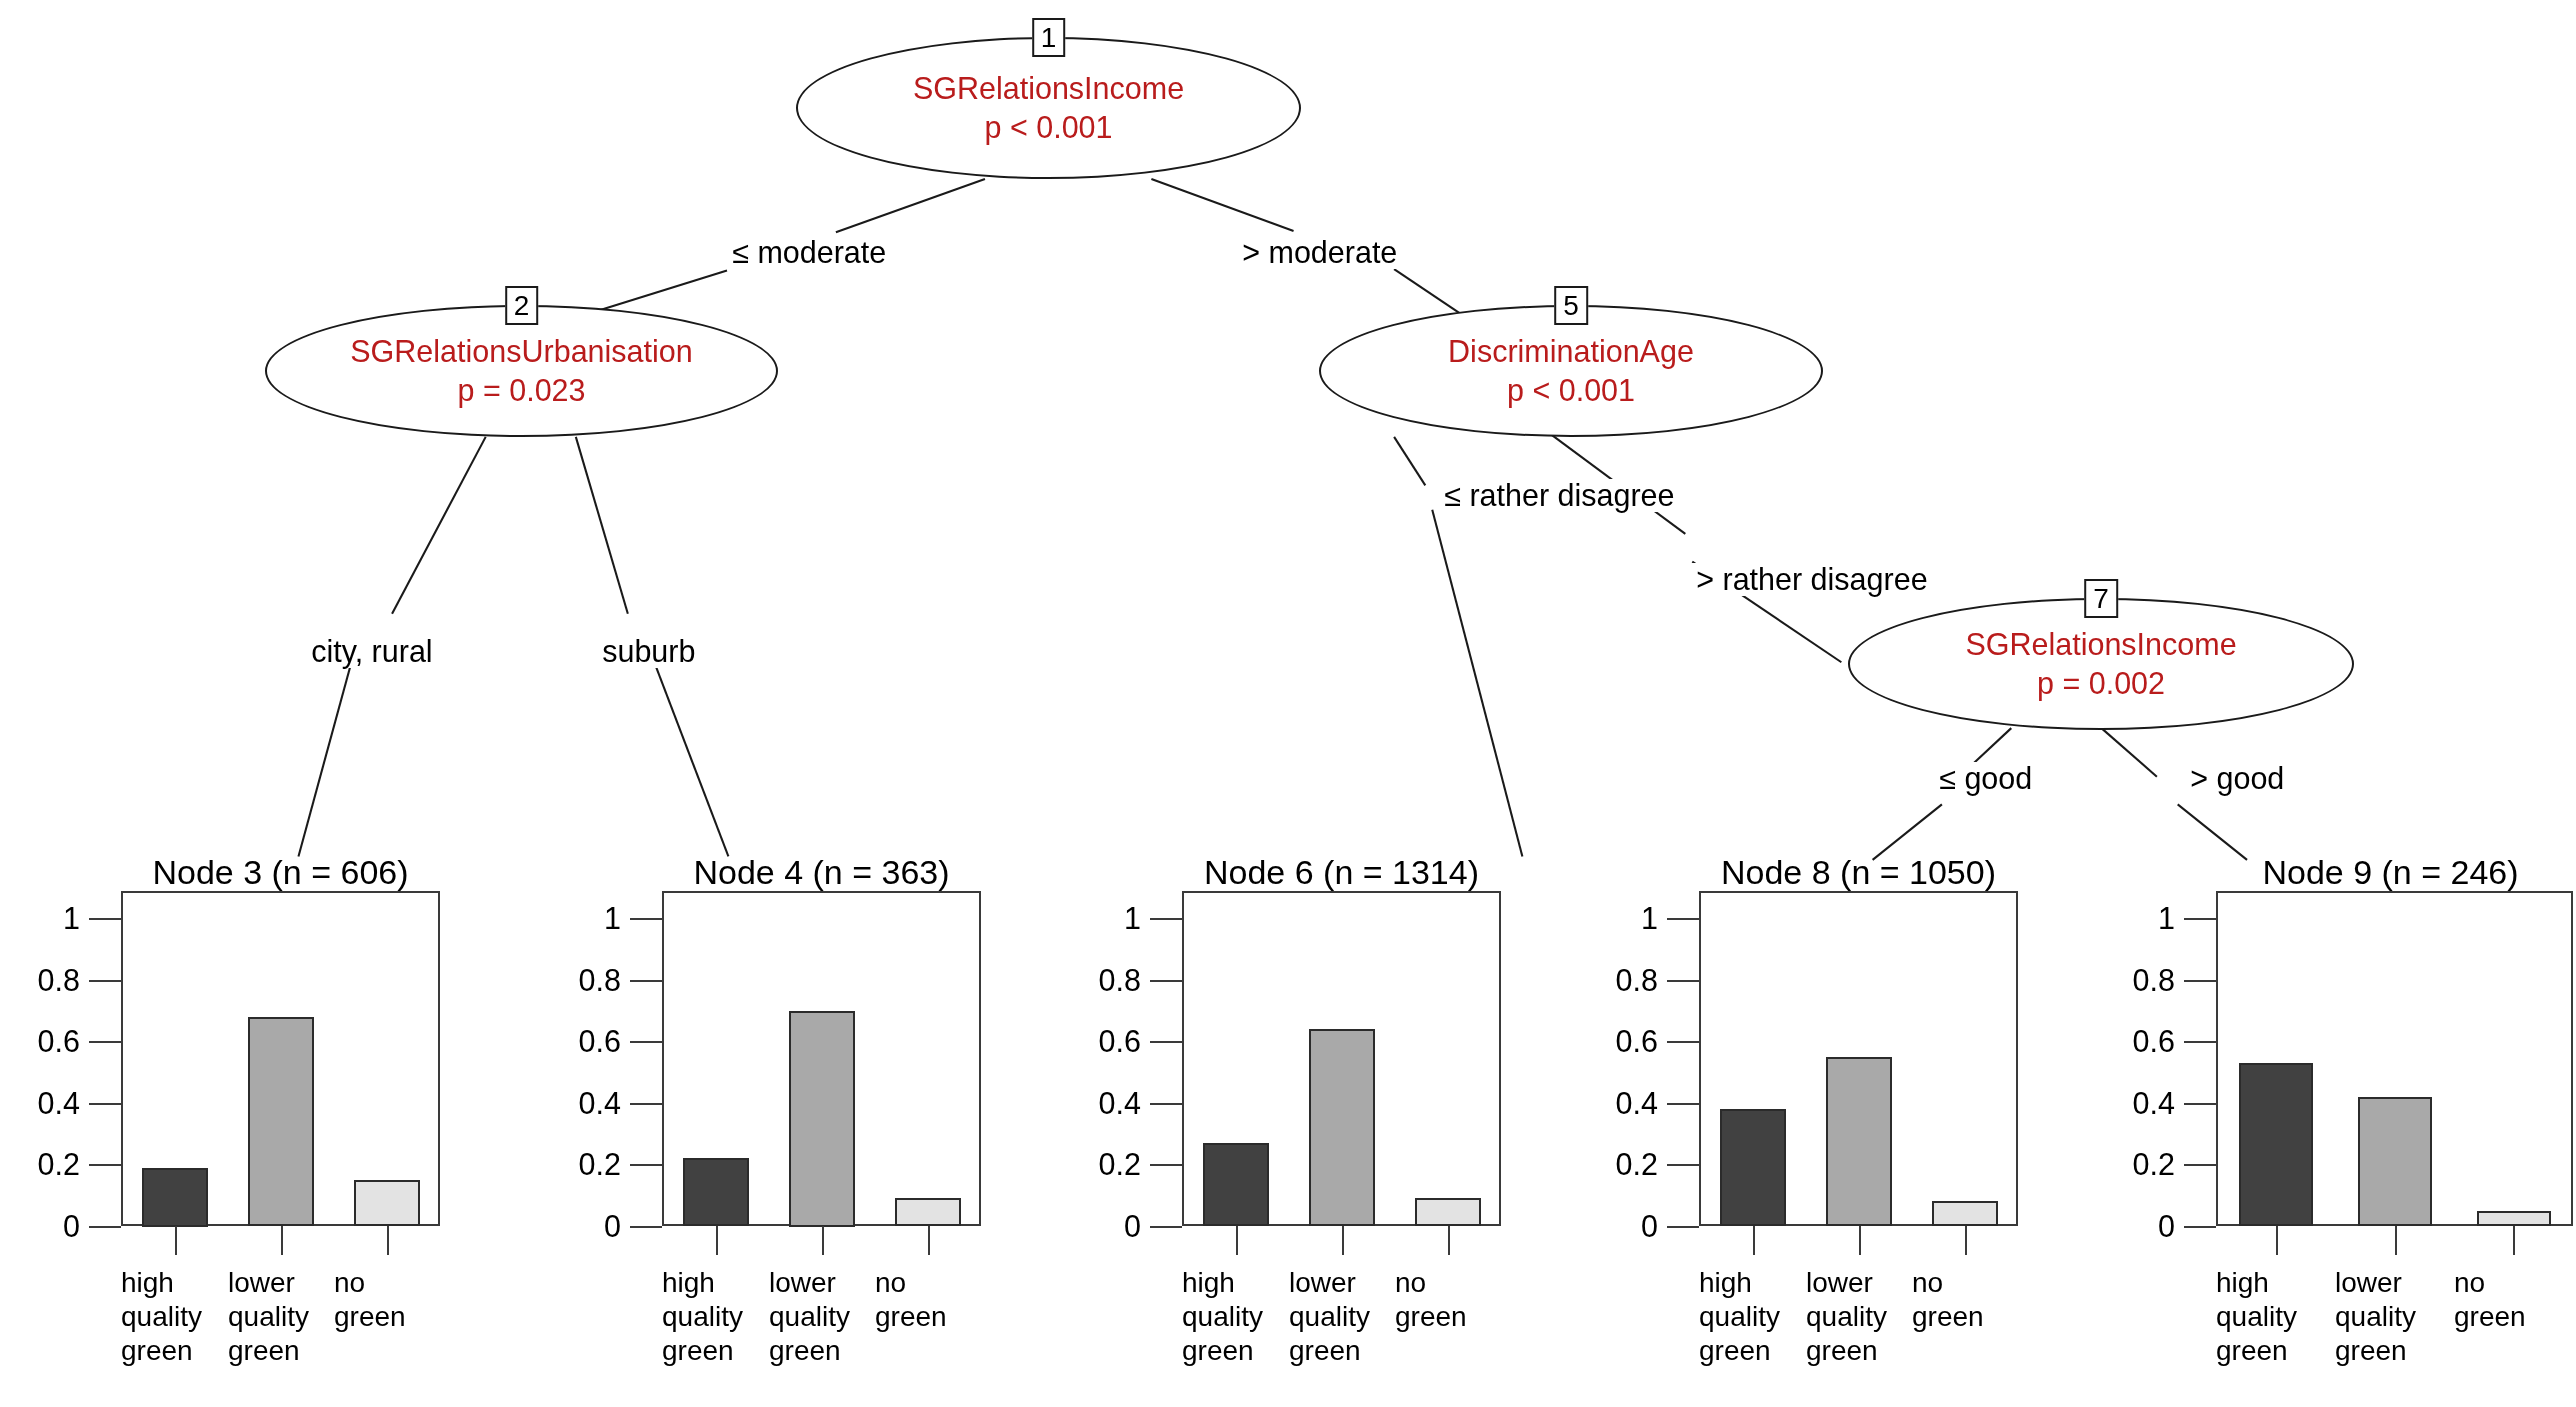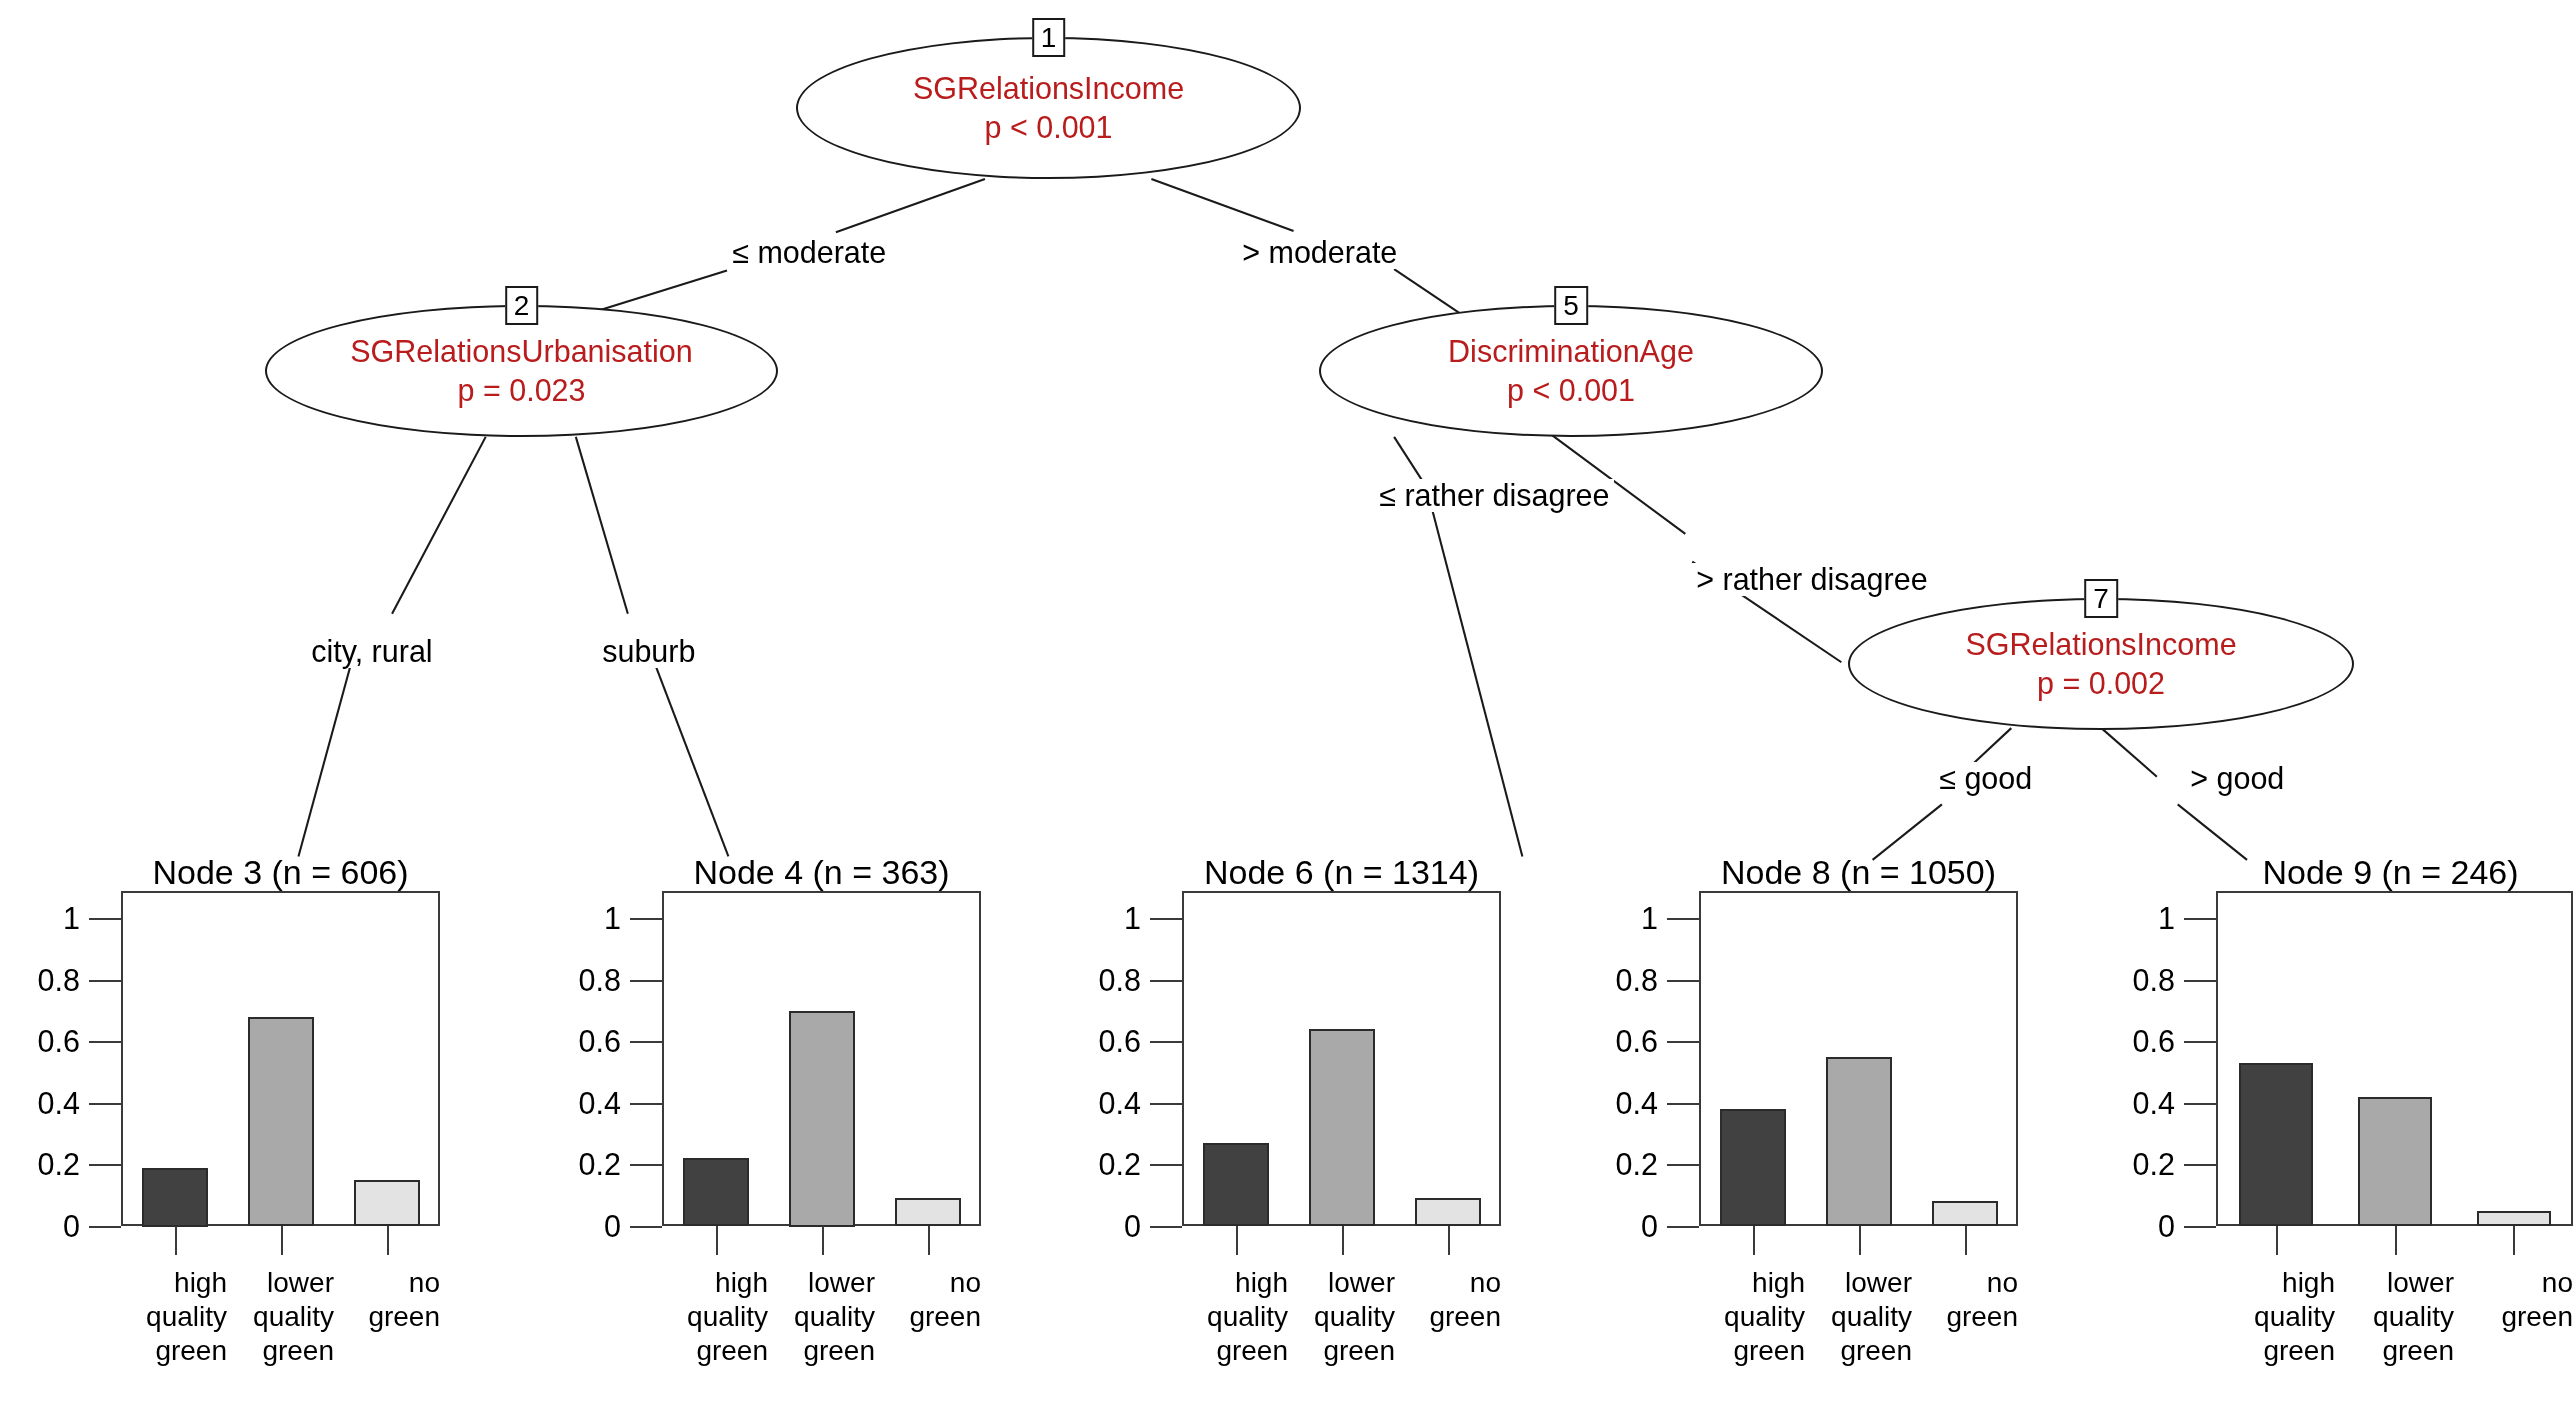--- a/index.html
+++ b/index.html
@@ -104,21 +104,21 @@
     height:2.1px;
     background:#3a3a3a;
   }
   .xtick-mark{
     position:absolute;
     width:2.1px;
     background:#3a3a3a;
   }
   .xcat{
     position:absolute;
-    text-align:right;
+    text-align:left;
     font-size:28px;
     line-height:1.22;
     white-space:nowrap;
   }
 </style>
 </head>
 <body>
 
 <div id="canvas">
 
@@ -172,21 +172,21 @@
   <div class="inner-node" style="left:1848px;top:598px;width:506px;height:132px;">
     <div class="node-badge">7</div>
     <div class="nline">SGRelationsIncome</div>
     <div class="nline">p = 0.002</div>
   </div>
 
   <div class="edge-label" style="left:728px;top:236px;">≤ moderate</div>
   <div class="edge-label" style="left:1238px;top:236px;">&gt; moderate</div>
   <div class="edge-label" style="left:307px;top:635px;">city, rural</div>
   <div class="edge-label" style="left:598px;top:635px;">suburb</div>
-  <div class="edge-label" style="left:1375px;top:479px;">≤ rather disagree</div>
+  <div class="edge-label" style="left:1440px;top:479px;">≤ rather disagree</div>
   <div class="edge-label" style="left:1692px;top:527px;margin-top:36px;">&gt; rather disagree</div>
   <div class="edge-label" style="left:1935px;top:762px;">≤ good</div>
   <div class="edge-label" style="left:2186px;top:762px;">&gt; good</div>
 
   <div class="panel" style="left:0px;   top:855px; width:444px; height:527px;">
       <div class="panel-title" style="left: 121px; width: 319px;">Node 3 (n = 606)</div>
       <div class="plotbox" style="left: 121px; top: 36px; width: 319px; height: 335px;"></div>
       <div class="ytick-mark" style="left: 89px; top: 371px; width: 32px;"></div>
       <div class="ytick-label" style="left: 0px; width: 80px; top: 371px;">0</div>
       <div class="ytick-mark" style="left: 89px; top: 309px; width: 32px;"></div>

